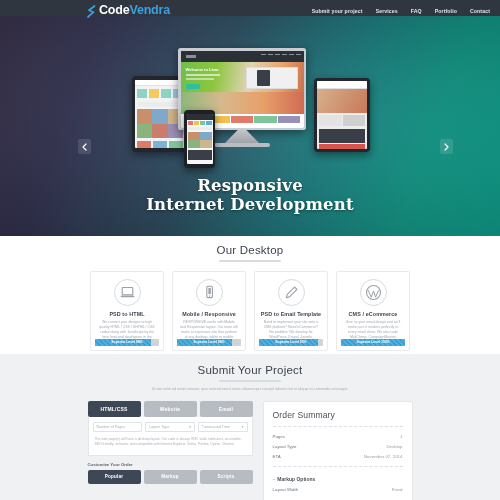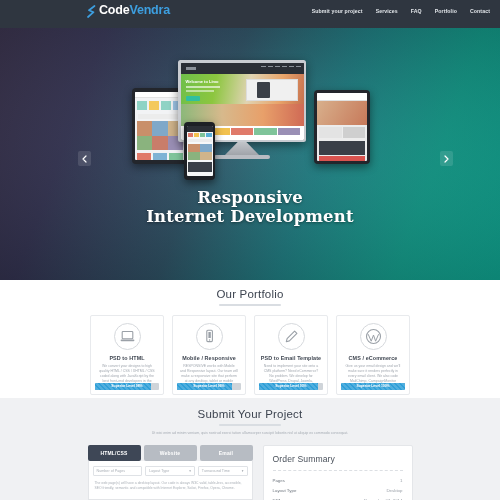--- a/index.html
+++ b/index.html
@@ -5,34 +5,34 @@
   * { box-sizing: border-box; margin: 0; padding: 0; }
   html, body {
     width: 500px; height: 500px; overflow: hidden;
     font-family: "Liberation Sans", sans-serif;
     background: #fff;
   }
   #page { position: relative; width: 500px; height: 500px; overflow: hidden; }
 
   
   .header {
-    height: 28px; background: #2f3640;
+    height: 16px; background: #2f3640;
     display: flex; align-items: center; position: relative; z-index: 5;
   }
   .logo-wrap { position: absolute; left: 86px; top: 4px; display: flex; align-items: center; gap: 2px; }
   .logo-mark { width: 11px; height: 13px; flex: 0 0 auto; }
   .logo-text { font-size: 12.5px; font-weight: bold; letter-spacing: -0.2px; line-height: 13px; }
   .logo-text .t1 { color: #ffffff; }
   .logo-text .t2 { color: #3d9fe0; }
   .nav { position: absolute; right: 10px; top: 8px; display: flex; gap: 13px; align-items: center; }
   .nav a { color: #e2e6ea; font-size: 5.2px; font-weight: bold; text-decoration: none; letter-spacing: 0.1px; white-space: nowrap; }
 
   
   .hero {
-    position: relative; height: 252px; overflow: hidden;
+    position: relative; height: 220px; overflow: hidden;
     background:
       radial-gradient(ellipse 60% 80% at 88% 40%, rgba(20,190,170,0.85) 0%, rgba(20,170,160,0.0) 62%),
       radial-gradient(ellipse 55% 70% at 8% 22%, rgba(70,60,110,0.9) 0%, rgba(60,55,100,0) 65%),
       linear-gradient(115deg, #3a3350 0%, #2f3b55 26%, #20track 26%, #1f6b7a 55%, #17a894 78%, #15b9a3 100%);
     background-color: #2b5d6e;
   }
   .hero-grad-fix {
     position: absolute; inset: 0;
     background: linear-gradient(110deg, #423a58 0%, #3a3a5c 18%, #2d5266 42%, #1d7f84 62%, #14a996 82%, #12bda6 100%);
   }
@@ -251,21 +251,21 @@
     <div class="arrow right">
       <span>
         <svg width="5" height="8" viewBox="0 0 5 8">
             <path d="M1 1 L4 4 L1 7" stroke="#ffffff" stroke-width="1.2" fill="none" stroke-linecap="round" stroke-linejoin="round"></path>
           </svg>
       </span>
     </div>
   </div>
 
   <div class="services">
-    <div class="sec-title">Our Portfolio</div>
+    <div class="sec-title">Our Desktop</div>
     <div class="title-rule"></div>
 
     <div class="cards">
 
       <div class="card">
         <div class="ico">
           <svg width="15" height="13" viewBox="0 0 15 13">
               <rect x="2.2" y="1.5" width="10.6" height="7.2" rx="0.8" stroke="#9aa0a7" stroke-width="1.1" fill="none"></rect>
               <rect x="0.6" y="9.4" width="13.8" height="1.8" rx="0.9" fill="#9aa0a7"></rect>
             </svg>

